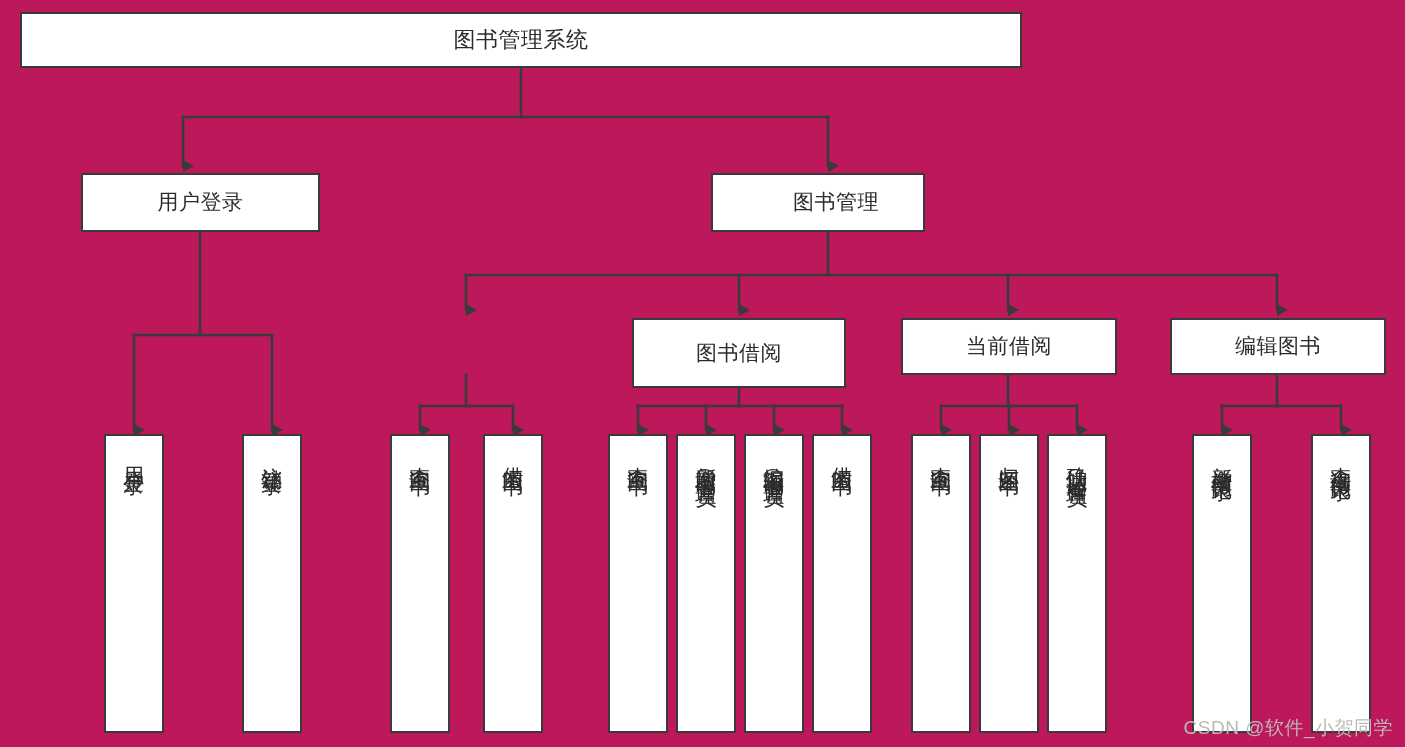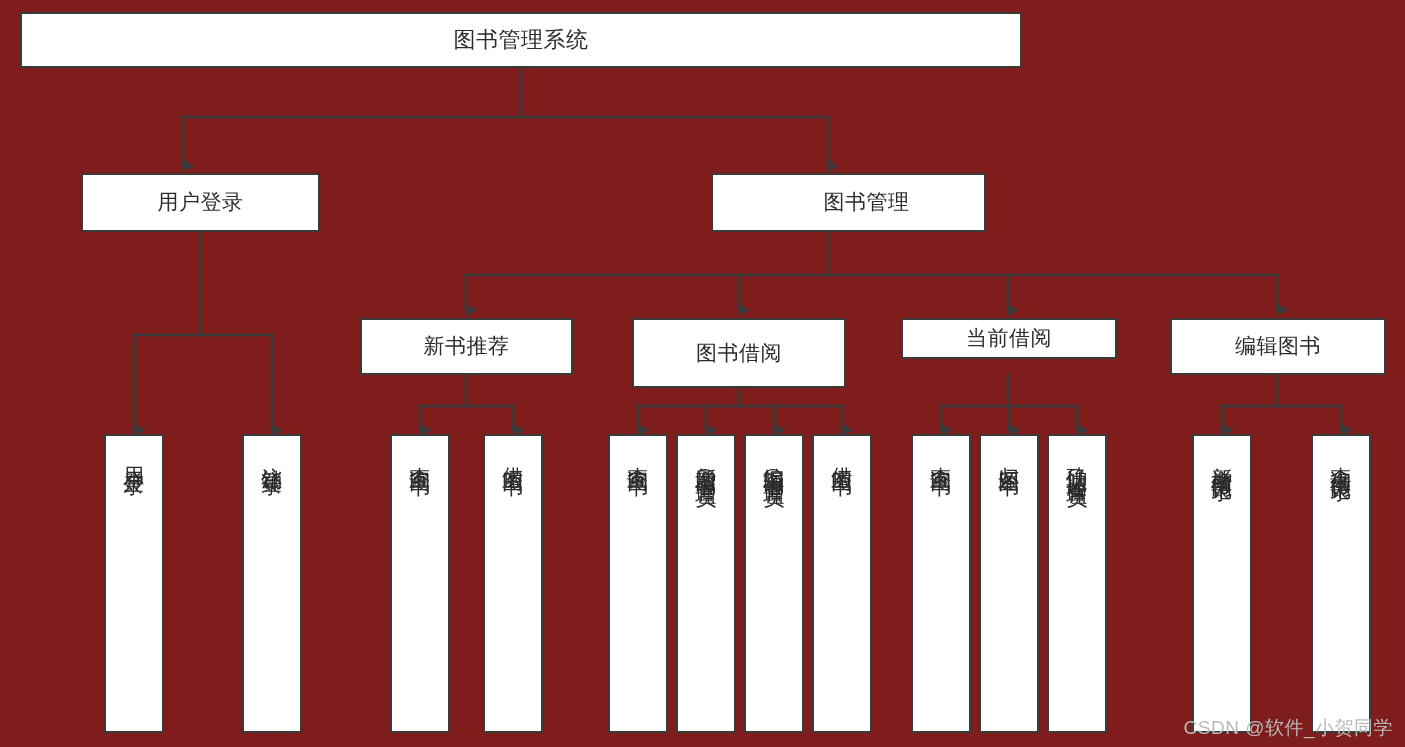--- a/index.html
+++ b/index.html
@@ -8,21 +8,21 @@
     padding: 0;
     background: #ffffff;
   }
   body {
     font-family: "Liberation Sans", "DejaVu Sans", sans-serif;
   }
   #diagram-canvas {
     position: relative;
     width: 1405px;
     height: 747px;
-    background: #7f1d1d;
+    background: #be185d;
     overflow: hidden;
   }
   #edge-layer {
     position: absolute;
     left: 0;
     top: 0;
     width: 1405px;
     height: 747px;
     pointer-events: none;
   }
@@ -132,31 +132,28 @@
     </g>
   </svg>
 
   <div class="node root" style="left:20px; top:12px; width:1002px; height:56px;">
     <span class="label">图书管理系统</span>
   </div>
 
   <div class="node branch" style="left:81px; top:173px; width:239px; height:59px;">
     <span class="label">用户登录</span>
   </div>
-  <div class="node branch" style="left:711px; top:173px; width:275px; height:59px;padding-left:36px;">
+  <div class="node branch" style="left:711px; top:173px; width:214px; height:59px;padding-left:36px;">
     <span class="label">图书管理</span>
   </div>
 
-  <div class="node branch" style="left:360px; top:318px; width:213px; height:57px;">
-    <span class="label">新书推荐</span>
-  </div>
   <div class="node branch" style="left:632px; top:318px; width:214px; height:70px;">
     <span class="label">图书借阅</span>
   </div>
-  <div class="node branch" style="left:901px; top:318px; width:216px; height:41px;">
+  <div class="node branch" style="left:901px; top:318px; width:216px; height:57px;">
     <span class="label">当前借阅</span>
   </div>
   <div class="node branch" style="left:1170px; top:318px; width:216px; height:57px;">
     <span class="label">编辑图书</span>
   </div>
 
   <div class="node leaf" style="left:104px; top:434px; width:60px; height:299px;">
     <span class="label">用户登录</span>
   </div>
   <div class="node leaf" style="left:242px; top:434px; width:60px; height:299px;">

